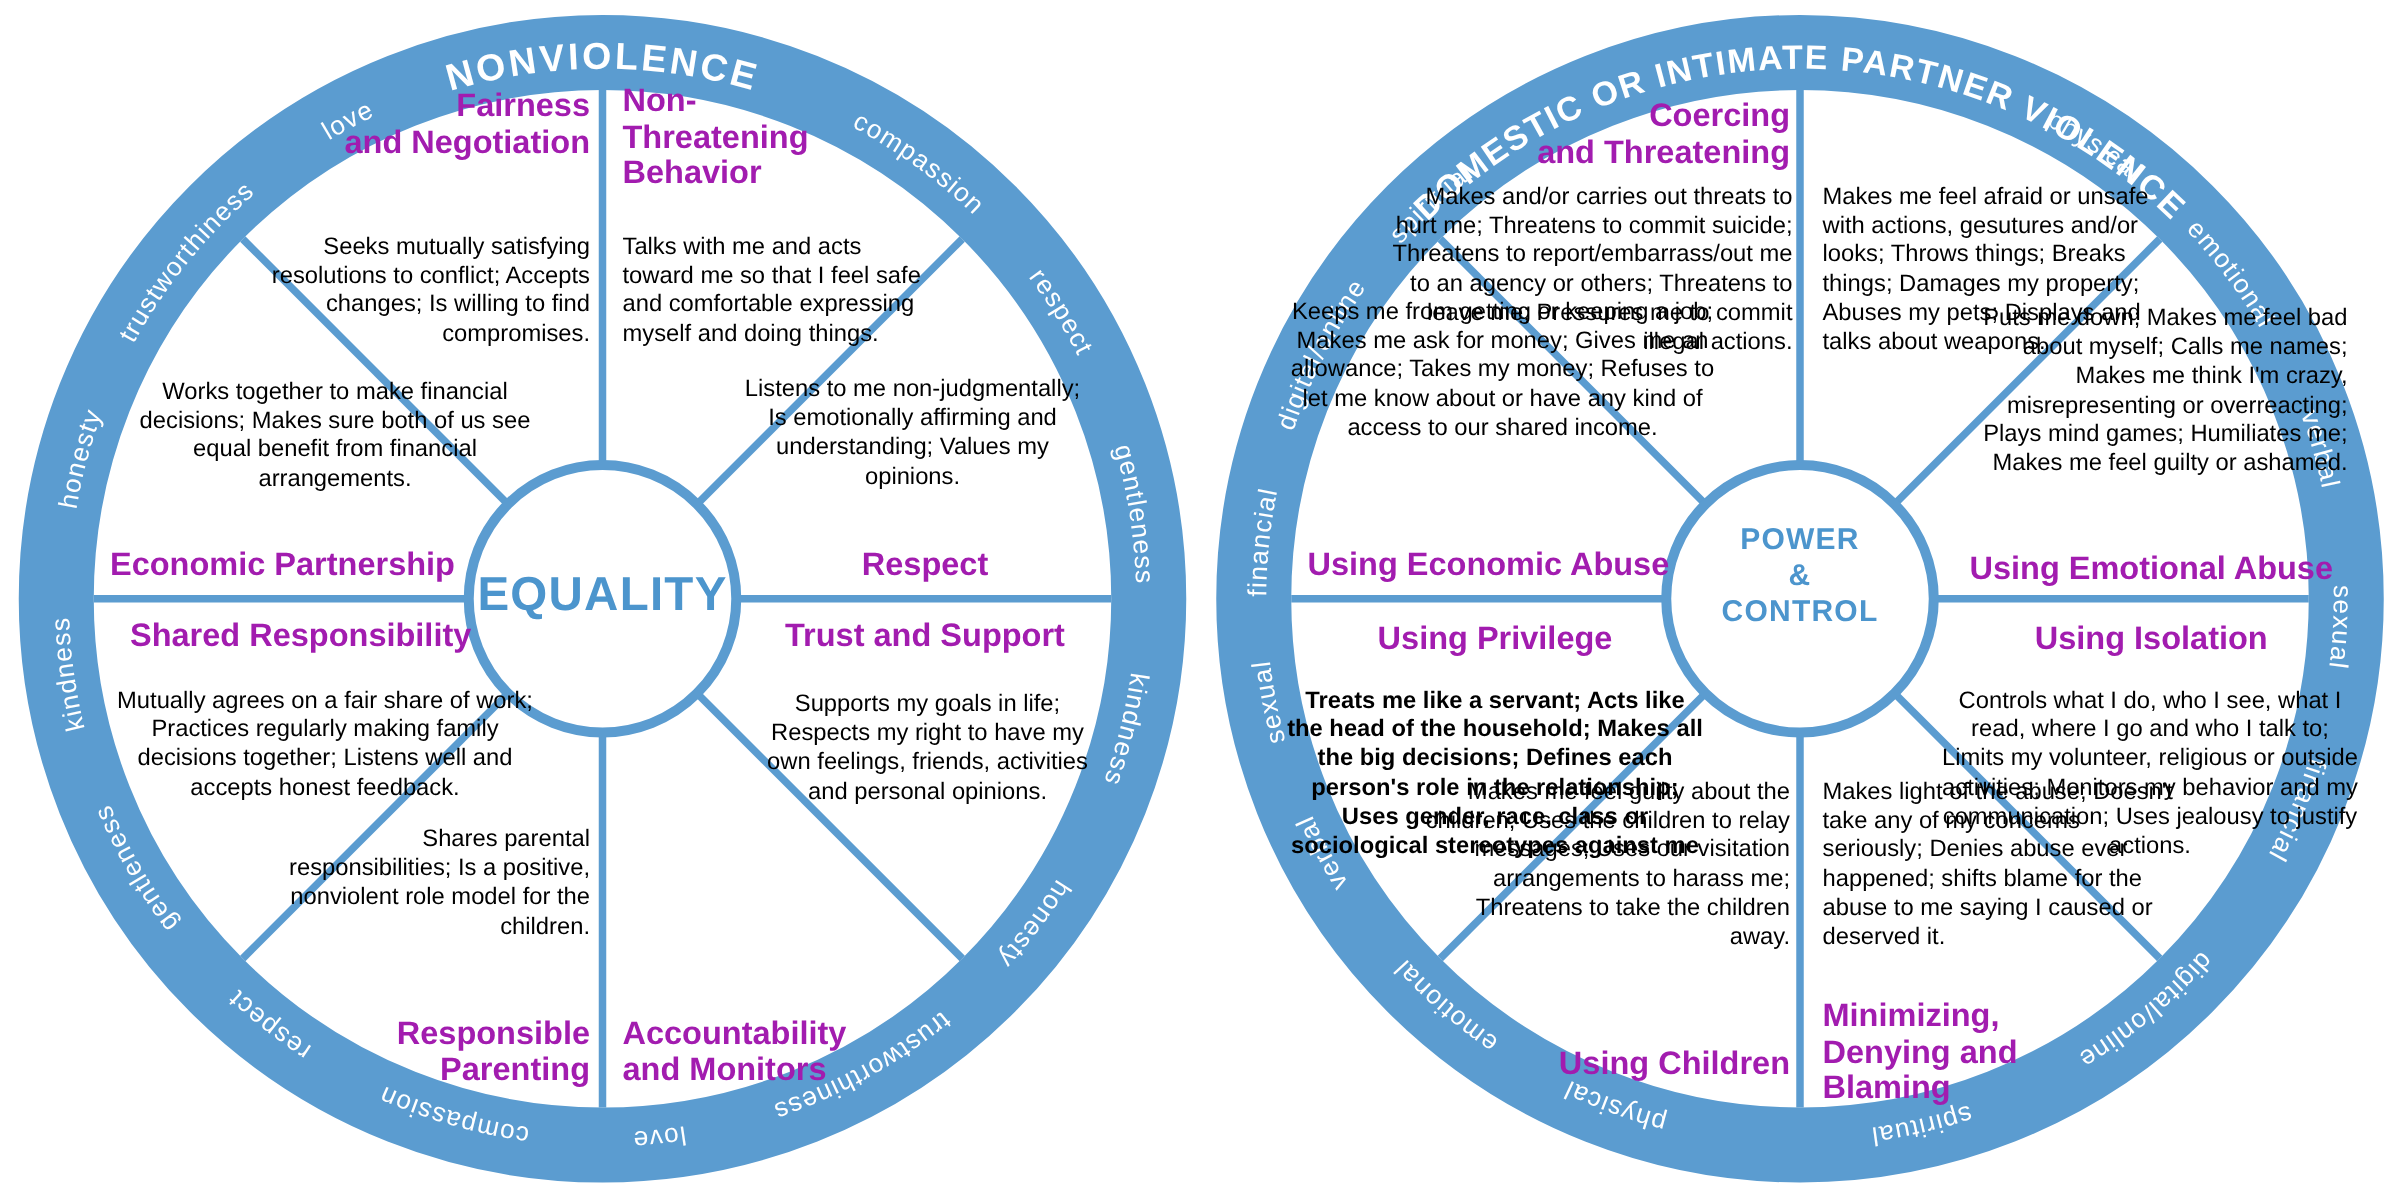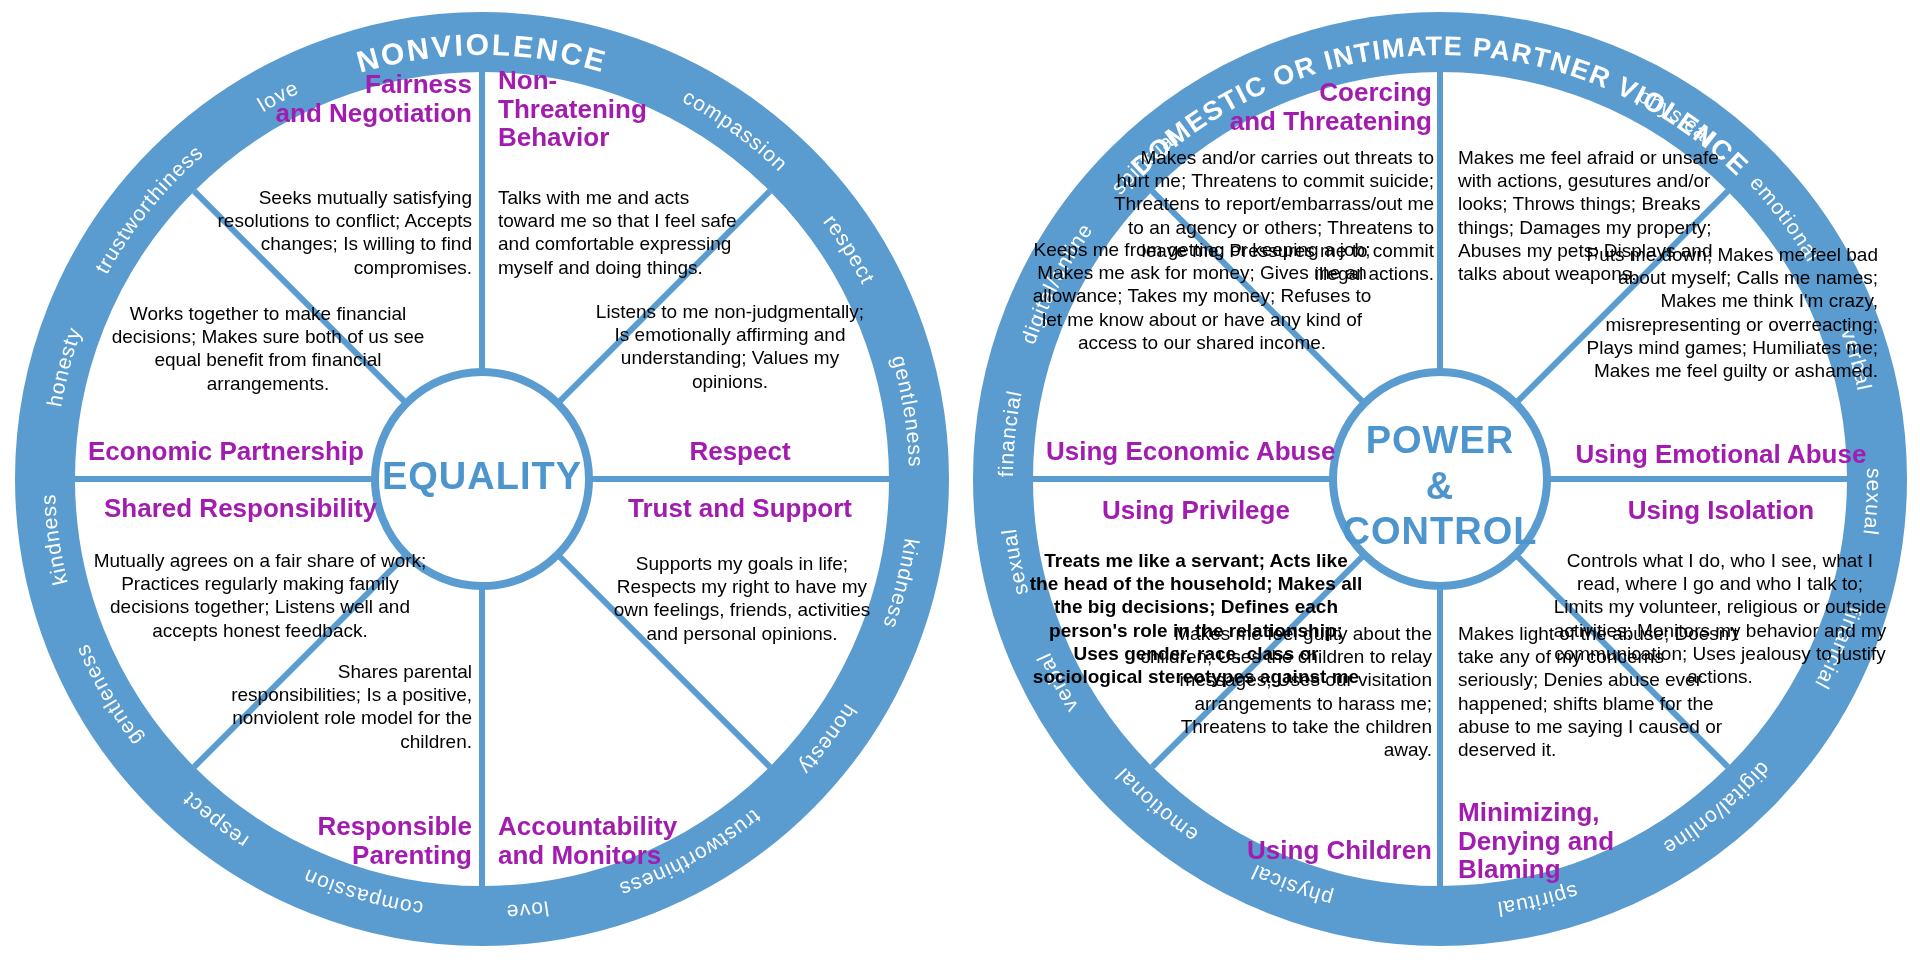--- a/index.html
+++ b/index.html
@@ -10,21 +10,21 @@
   .spoke{stroke:#5B9CD0;stroke-width:6;}
   .hub{fill:#fff;stroke:#5B9CD0;stroke-width:8;}
   .rim-word{fill:#fff;font:21px "Liberation Sans",sans-serif;letter-spacing:1px;text-anchor:middle;}
   .rim-title-l{fill:#fff;font:bold 30px "Liberation Sans",sans-serif;letter-spacing:2.5px;text-anchor:middle;}
   .rim-title-r{fill:#fff;font:bold 27px "Liberation Sans",sans-serif;letter-spacing:1.5px;text-anchor:middle;}
   .txt{position:absolute;}
   .sec-title{font:bold 26px/1.1 "Liberation Sans",sans-serif;color:#a21caf;white-space:pre-line;}
   .sec-desc{font:19px/1.22 "Liberation Sans",sans-serif;color:#000000;}
   .center-label{font:bold 38px/1.15 "Liberation Sans",sans-serif;color:#4C95CD;
                 white-space:pre-line;letter-spacing:1px;}
-  .center-label.small{font-size:38px;line-height:1.2;}
+  .center-label.small{font-size:24px;line-height:1.2;}
   .ta-r{text-align:right;} .ta-l{text-align:left;} .ta-c{text-align:center;}
 </style>
 </head>
 <body>
 
 <div id="canvas">
 
   <svg id="wheelsvg" width="1920" height="960" viewBox="0 0 1920 960">
     <defs>
         <path id="wap0" d="M 83.5703287867749 333.98345922991643 A 424 424 0 0 1 880.4296712132251 333.98345922991643" fill="none"></path>

